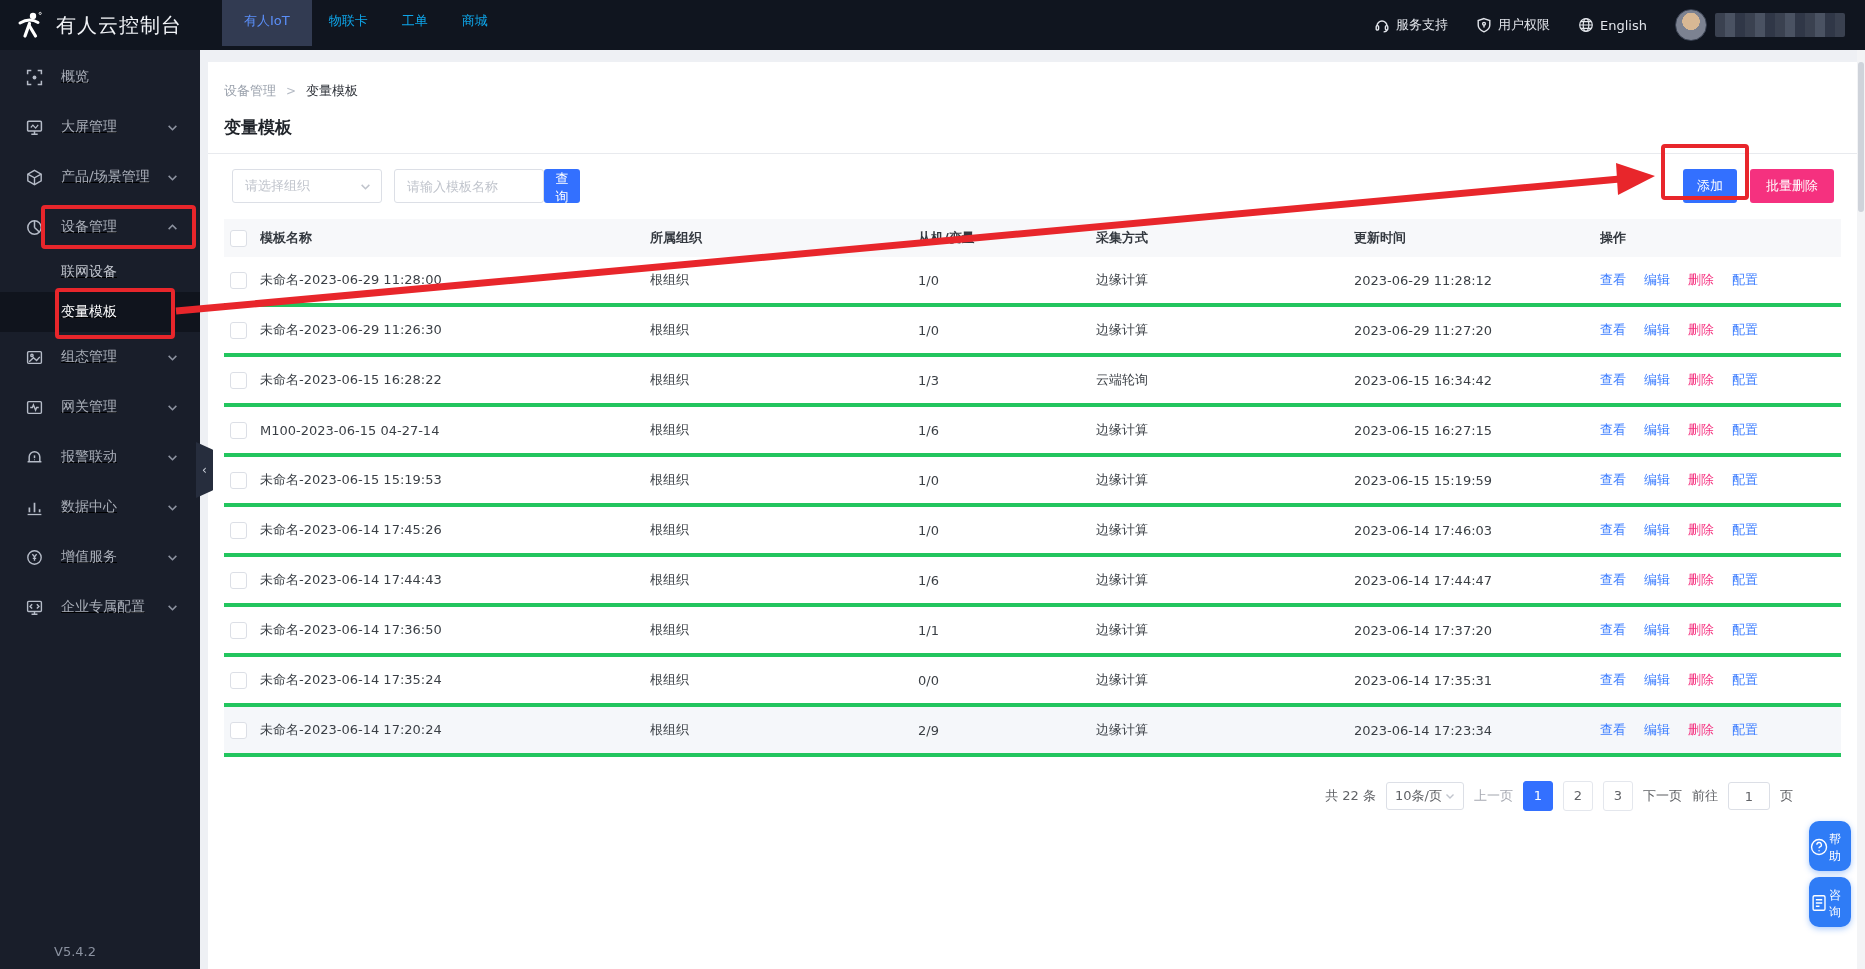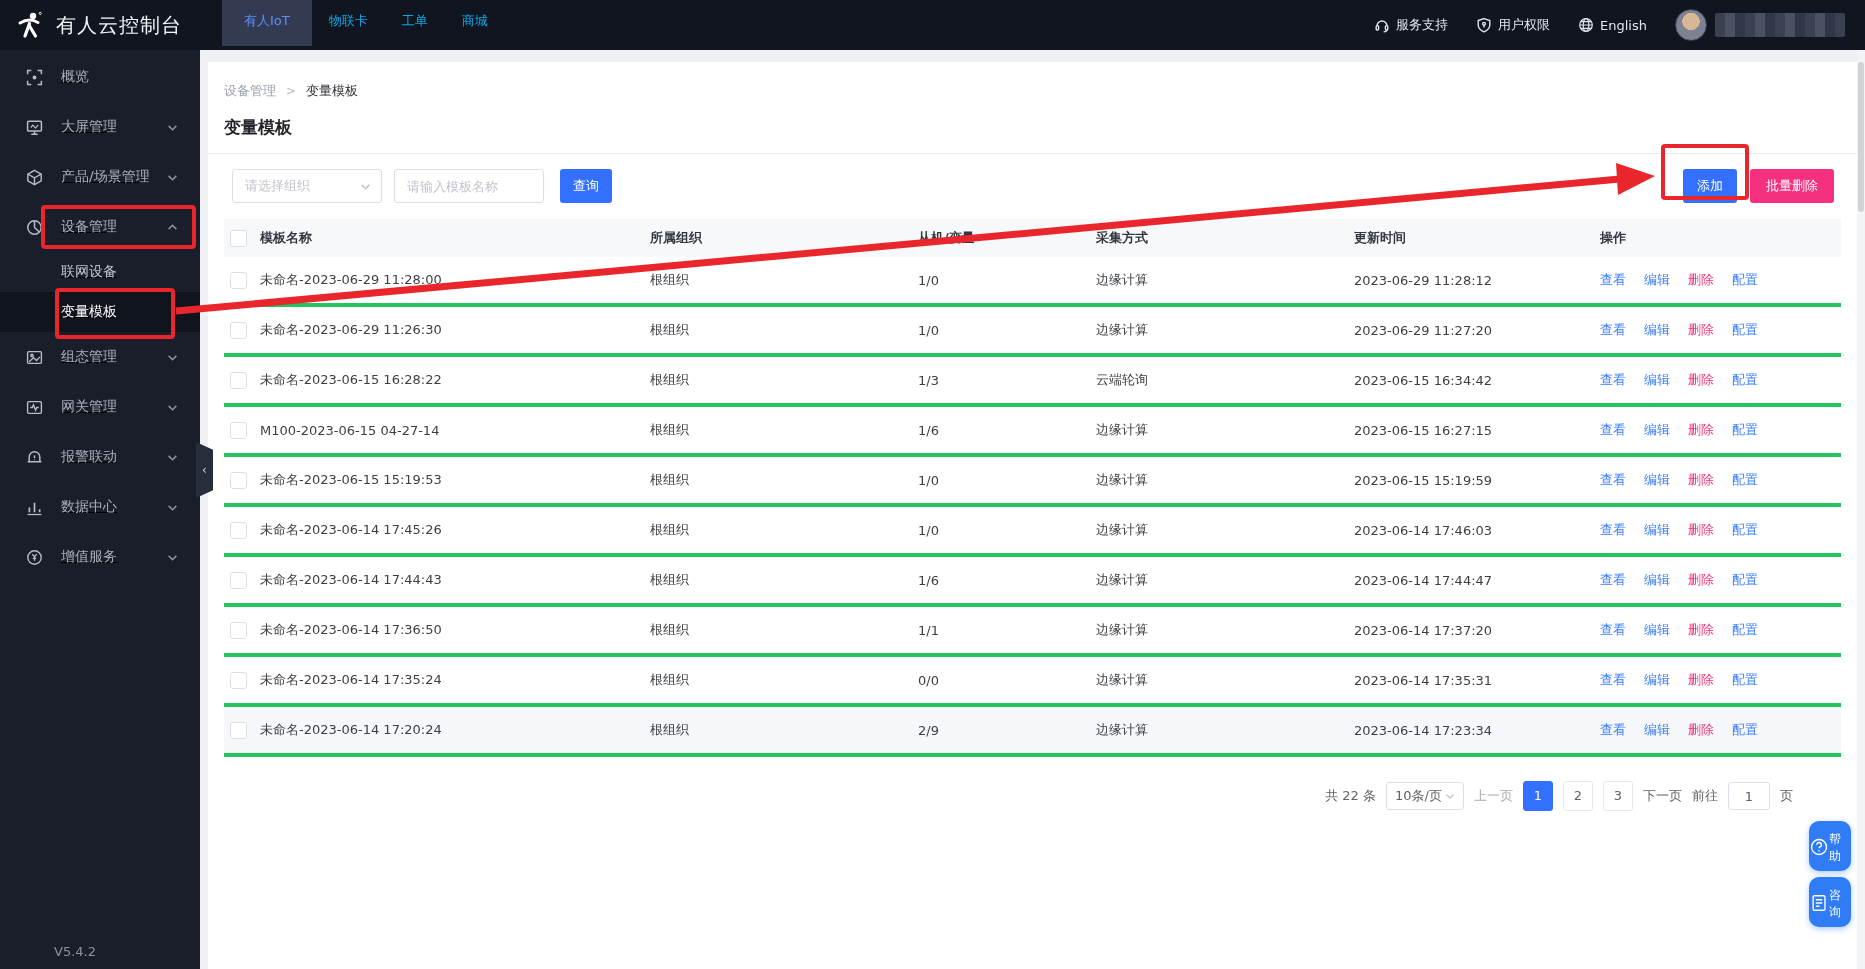--- a/index.html
+++ b/index.html
@@ -38,21 +38,21 @@
   .breadcrumb .current{color:#2b2f36;}
   .page-title{margin:16px 0 0 16px;font-size:17px;font-weight:bold;color:#1f2329;}
   .title-divider{margin-top:14px;border-bottom:1px solid #e8eaee;}
   .filter-bar{position:relative;padding:15px 24px 12px;display:flex;align-items:center;}
   .sel-box{width:150px;height:34px;border:1px solid #dcdfe6;border-radius:3px;display:flex;align-items:center;justify-content:space-between;
     padding:0 10px 0 12px;font-size:13px;color:#c0c4cc;background:#fff;cursor:pointer;box-sizing:border-box;}
   .txt-input{width:150px;height:34px;border:1px solid #dcdfe6;border-radius:3px;margin-left:12px;padding:0 12px;font-size:13px;
     color:#333;box-sizing:border-box;font-family:inherit;}
   .txt-input::placeholder{color:#c0c4cc;}
   .btn{height:34px;border:none;border-radius:3px;font-size:13px;color:#fff;cursor:pointer;font-family:inherit;}
-  .btn-search{width:52px;background:#3370ff;margin-left:16px;}
+  .btn-search{width:36px;background:#3370ff;}
   .btn-add{position:absolute;right:120px;top:15px;width:54px;background:#3370ff;}
   .btn-batch{position:absolute;right:23px;top:15px;width:84px;background:#f5317f;}
   
   .tbl{margin:4px 16px 0;font-size:13px;color:#3a3f45;}
   .thead,.trow{display:grid;grid-template-columns:36px 390px 268px 178px 258px 246px 1fr;align-items:center;}
   .thead{height:38px;background:#f7f8fa;color:#33383f;font-weight:bold;}
   .trow{height:46px;border-bottom:4px solid #22c55e;background:#fff;}
   .trow.hl{background:#f5f7fa;}
   .td,.th{padding-right:8px;white-space:nowrap;overflow:hidden;}
   .td-cb,.th-cb{display:flex;justify-content:center;}
@@ -257,20 +257,35 @@
               <path d="M6 4.8 L8 7.4 L10 4.8 M8 7.4 V11 M6.4 8.8 H9.6"></path>
           </svg>
           </span>
         <span>增值服务</span>
         <span class="chev">
             <svg width="11" height="11" viewBox="0 0 10 10" fill="none" stroke="#8d93a0" stroke-width="1.4">
               <path d="M1.5 3.5 L5 7 L8.5 3.5"></path>
             </svg>
           </span>
       </div>
+      <div class="m-item">
+        <span class="mi">
+          <svg width="17" height="17" viewBox="0 0 16 16" fill="none" stroke="#b6bcc8" stroke-width="1.3">
+            <rect x="1.5" y="2.2" width="13" height="9.6" rx="1"></rect>
+              <path d="M5.8 5 L3.8 7 L5.8 9 M10.2 5 L12.2 7 L10.2 9"></path>
+              <path d="M8 11.8 V14 M5.2 14.4 H10.8"></path>
+          </svg>
+          </span>
+        <span>企业专属配置</span>
+        <span class="chev">
+            <svg width="11" height="11" viewBox="0 0 10 10" fill="none" stroke="#8d93a0" stroke-width="1.4">
+              <path d="M1.5 3.5 L5 7 L8.5 3.5"></path>
+            </svg>
+          </span>
+      </div>
     </div>
     <div class="version">V5.4.2</div>
   </div>
 
   <div class="collapse-tab">‹</div>
 
   <div class="card">
     <div class="breadcrumb">
       <span>设备管理</span>
       <span class="sep">&gt;</span>

